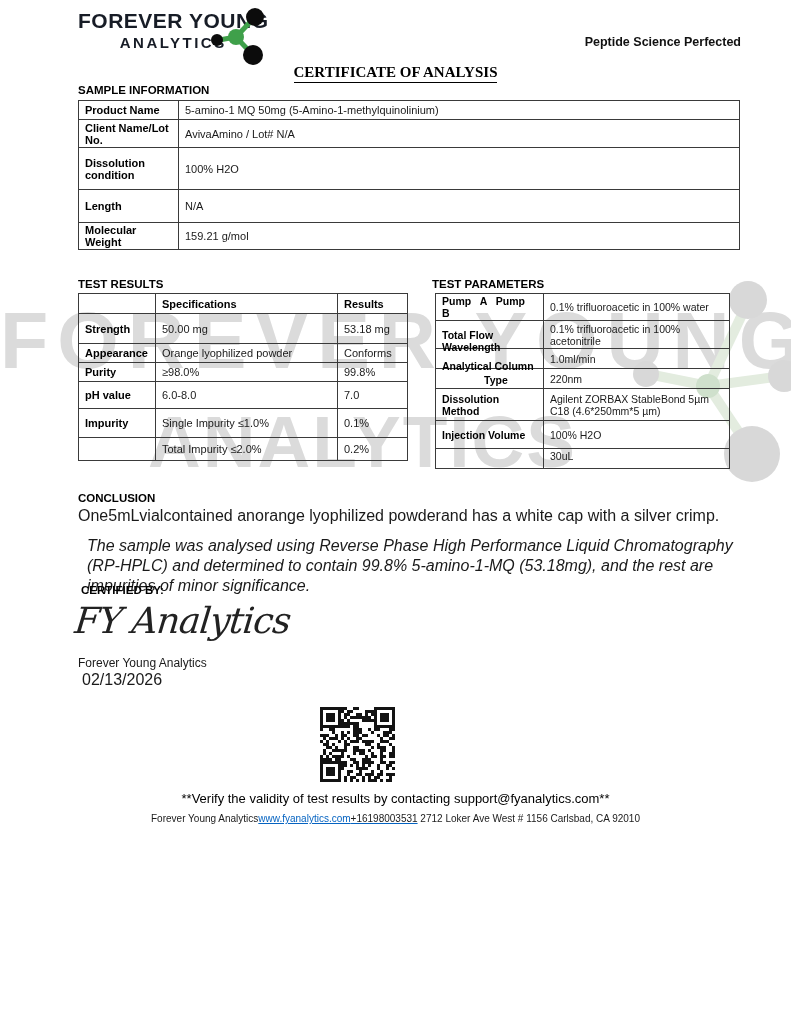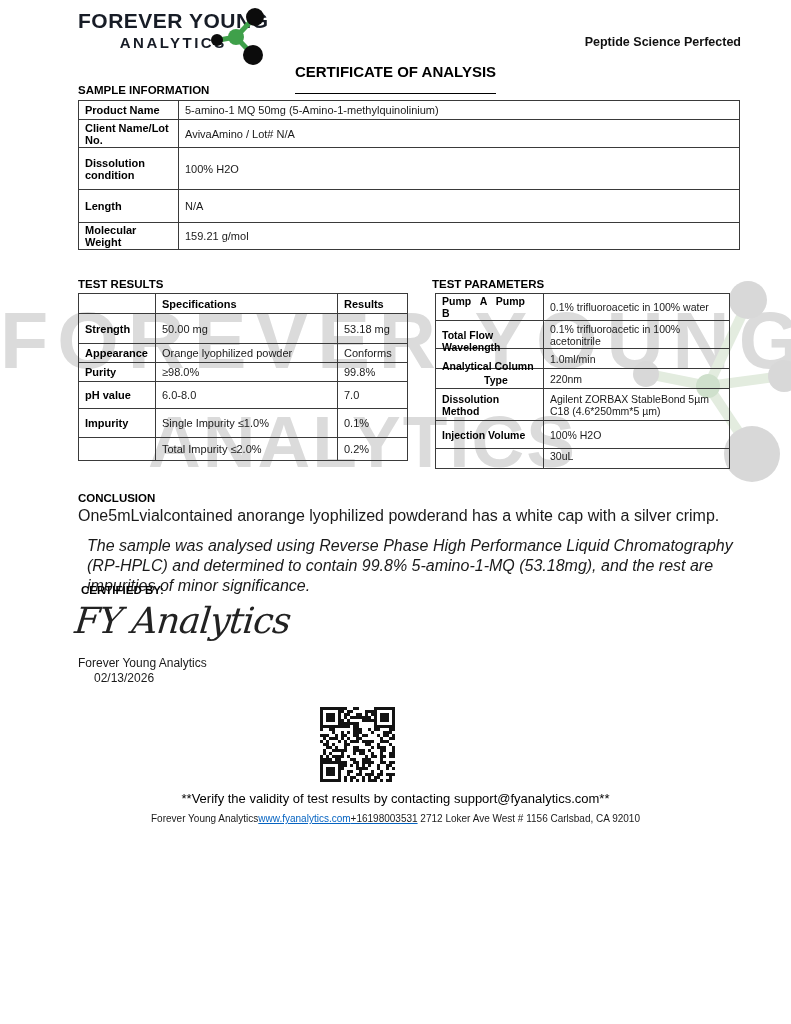--- a/index.html
+++ b/index.html
@@ -16,21 +16,21 @@
   
   .content{position:absolute;inset:0;z-index:1;}
   .abs{position:absolute;}
   
   .brand{left:78px;top:9px;line-height:1.1;color:#171c26;}
   .brand-l1{font-size:21px;font-weight:bold;letter-spacing:.5px;white-space:nowrap;}
   .brand-l2{font-size:15px;font-weight:bold;letter-spacing:2.5px;text-align:center;margin-top:3px;}
   .logo-icon{left:205px;top:4px;}
   .tagline{right:50px;top:35px;font-size:12.5px;font-weight:bold;color:#111;padding-left:20px;}
   .title-wrap{top:63px;left:0;width:100%;text-align:center;}
-  .title{display:inline-block;font-size:15px;font-weight:bold;color:#000;border-bottom:1.6px solid #000;padding-bottom:13px;}
+  .title{display:inline-block;font-size:15px;font-weight:bold;color:#000;border-bottom:1.6px solid #000;padding-bottom:1px;font-family:Liberation Serif, serif;}
   .sec-head{font-size:11.5px;font-weight:bold;color:#000;}
   
   table{border-collapse:collapse;background:transparent;table-layout:fixed;}
   td,th{border:1px solid #3a3a3a;padding:1px 6px;font-size:11px;vertical-align:middle;
         text-align:left;overflow:visible;}
   .lbl{font-weight:bold;color:#000;}
   .val{font-weight:normal;color:#1a1a1a;}
   .sample-table{left:78px;top:100px;width:662px;}
   .sample-table col.c1{width:100px;}
   .sample-table tr:nth-child(1){height:19px}.sample-table tr:nth-child(2){height:28px}
@@ -56,21 +56,21 @@
   .under-raise{position:absolute;left:6px;top:5px;white-space:nowrap;margin-left:42px;}
   
   .body-text{font-size:16px;color:#1a1a1a;line-height:20px;}
   .concl-head{left:78px;top:492px;}
   .concl-line1{left:78px;top:506px;}
   .concl-para{left:87px;top:536px;width:648px;font-style:italic;}
   .cert-head{left:81px;top:584px;}
   .signature{left:75px;top:600px;font-family:"DejaVu Serif",serif;font-style:italic;
              font-size:36px;color:#222;letter-spacing:-1px;transform:skewX(-6deg);}
   .signer{left:78px;top:656px;font-size:12px;}
-  .sign-date{left:94px;top:671px;font-size:12px;}
+  .sign-date{left:82px;top:671px;font-size:16px;}
   
   .qr{left:320px;top:707px;width:75px;height:75px;}
   .verify{top:791px;left:0;width:100%;text-align:center;font-size:13px;font-weight:normal;color:#000;}
   .footer-line{top:813px;left:0;width:100%;text-align:center;font-size:10px;color:#1a1a1a;}
   .link-blue{color:#0563c1;text-decoration:underline;text-decoration-color:#0563c1;cursor:pointer;}
   .link-phone{color:#1a1a1a;text-decoration:underline;text-decoration-color:#0563c1;cursor:pointer;}
 </style>
 </head>
 <body>
 

